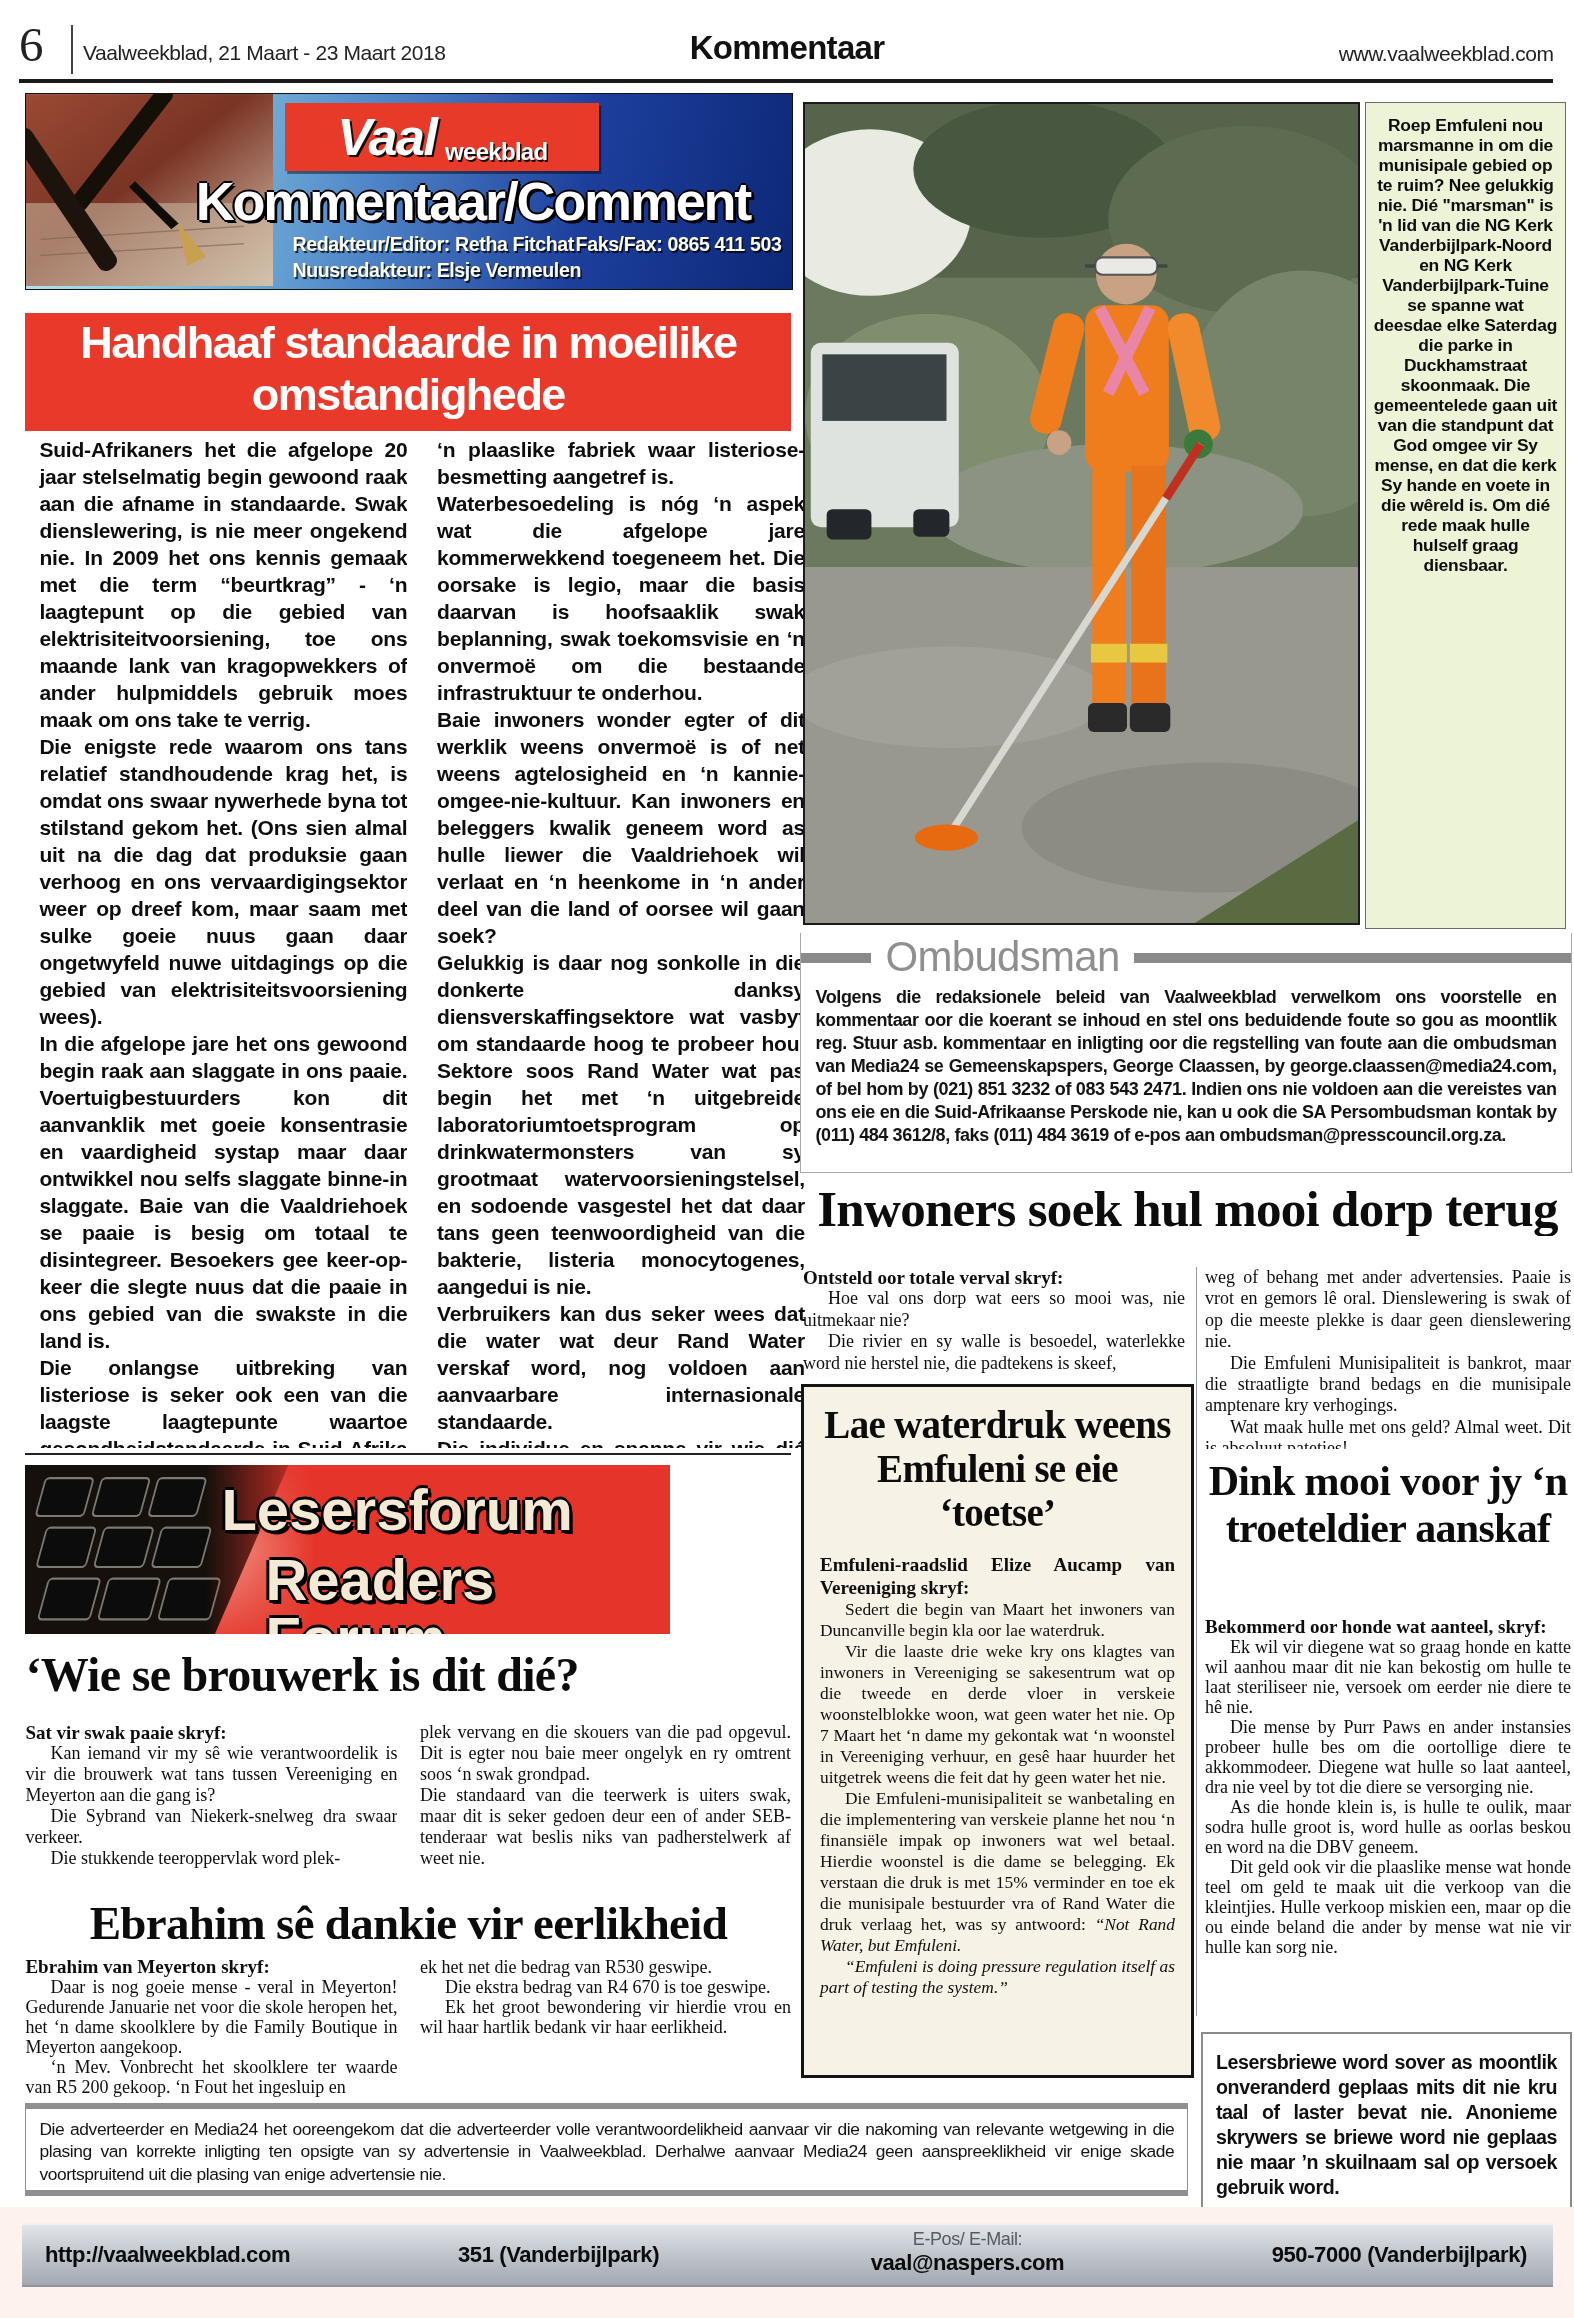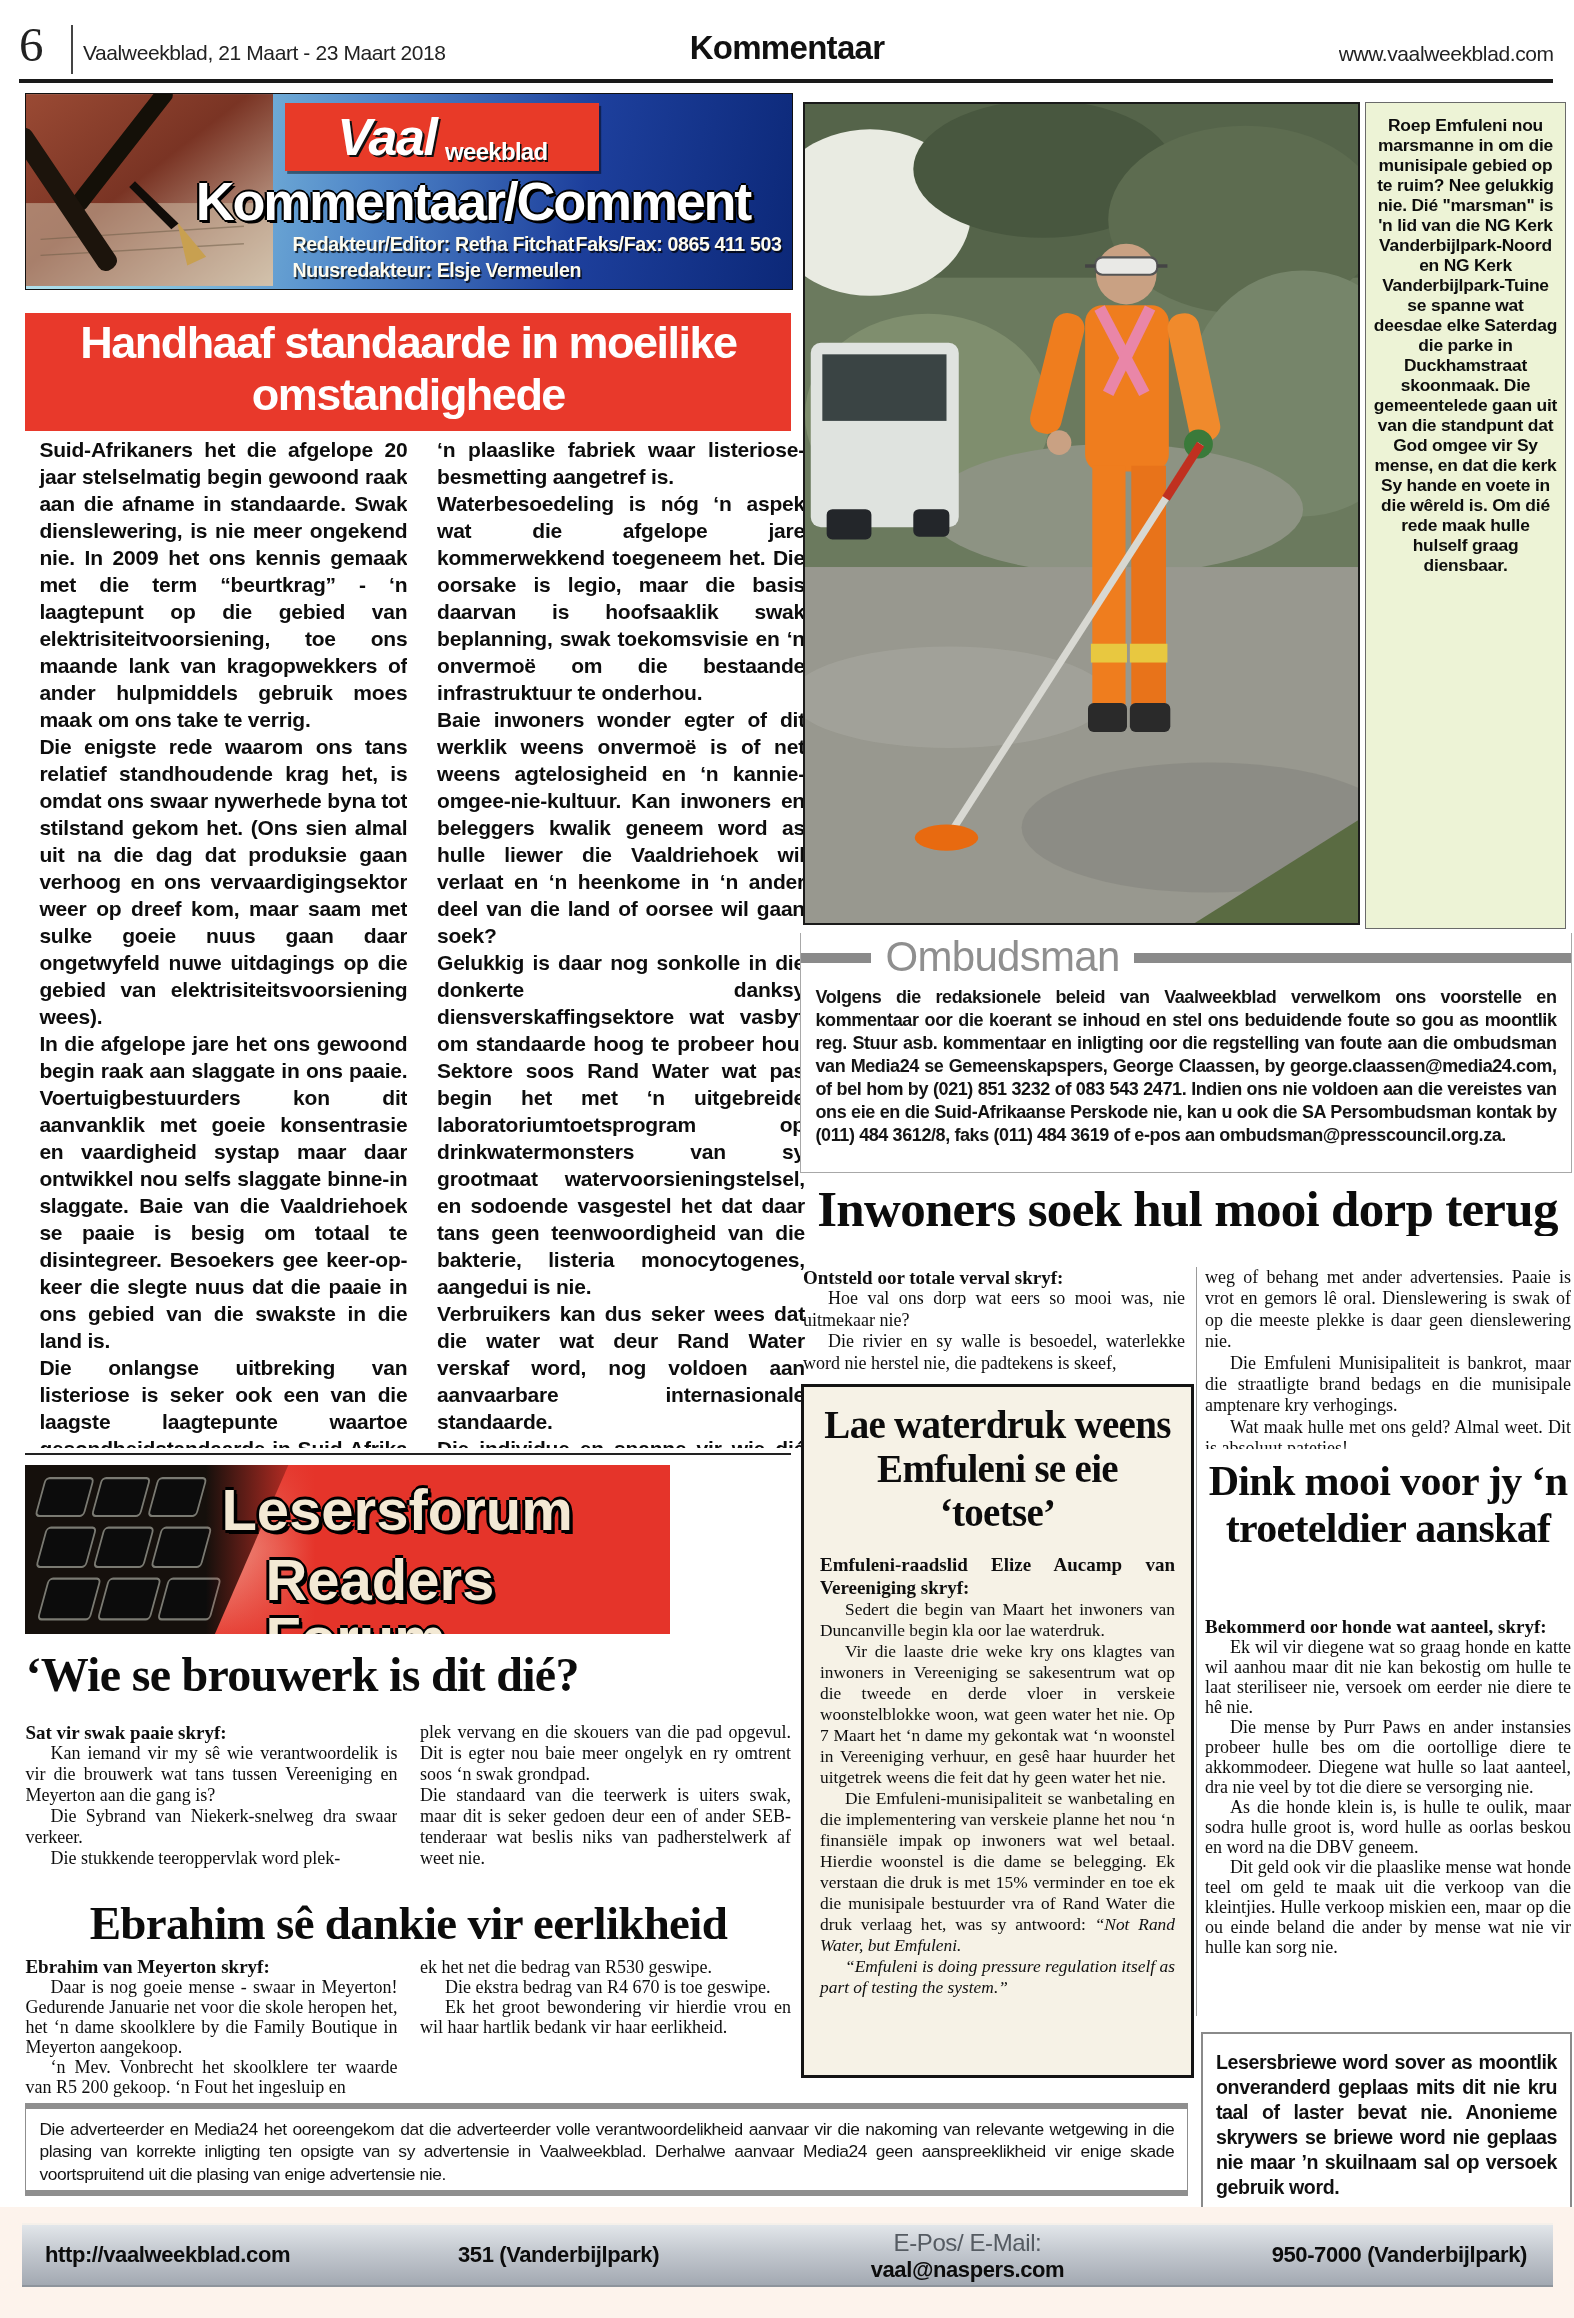--- a/index.html
+++ b/index.html
@@ -106,21 +106,21 @@
   
   .disclaimer{left:25.4px;top:2103px;width:1163px;height:93px;border:1.5px solid #8f8f8f;border-top:6.5px solid #8f8f8f;border-bottom:6.5px solid #8f8f8f;box-sizing:border-box;padding:8.7px 13px;font-size:17.4px;line-height:22.5px;letter-spacing:-0.4px;text-align:justify;color:#141414;}
 
   
   .footer-glow{left:0px;top:2207px;width:1574px;height:112px;background:#fdf3ec;}
   .footer{left:22px;top:2223px;width:1531px;height:60px;background:linear-gradient(#e2e6ea 0%,#c3c8cf 45%,#a3a9b2 100%);border-top:2.2px solid #f5f0ea;border-bottom:2.2px solid #8e949c;}
   .ft-item{position:absolute;font-weight:bold;font-size:22px;color:#0c0c0c;letter-spacing:-0.4px;}
   .ft-url{left:23px;top:17.4px;}
   .ft-dial{left:436px;top:17.4px;}
   .ft-email-block{left:749px;top:4.4px;width:393px;text-align:center;}
-  .ft-email-label{font-weight:normal;font-size:24px;color:#555b62;}
+  .ft-email-label{font-weight:normal;font-size:18px;color:#555b62;}
   .ft-email{font-weight:bold;font-size:22px;color:#0c0c0c;}
   .ft-phone{right:26px;top:17.4px;}
 </style>
 </head>
 <body>
 
 <div id="page">
 
   <div class="abs hdr-num">6</div>
   <div class="abs hdr-vline"></div>
@@ -315,21 +315,21 @@
     <p class="ind">Die stukkende teeroppervlak word plek-</p>
   </div>
   <div class="abs serif brw-col brw-col2">
     <p>plek vervang en die skouers van die pad opgevul. Dit is egter nou baie meer ongelyk en ry omtrent soos ‘n swak grondpad.</p>
     <p>Die standaard van die teerwerk is uiters swak, maar dit is seker gedoen deur een of ander SEB-tenderaar wat beslis niks van padherstelwerk af weet nie.</p>
   </div>
 
   <div class="abs headline ebr-headline">Ebrahim sê dankie vir eerlikheid</div>
   <div class="abs serif ebr-col ebr-col1">
     <p class="leadin ebr-lead">Ebrahim van Meyerton skryf:</p>
-    <p class="ind">Daar is nog goeie mense - swaar in Meyerton! Gedurende Januarie net voor die skole heropen het, het ‘n dame skoolklere by die Family Boutique in Meyerton aangekoop.</p>
+    <p class="ind">Daar is nog goeie mense - veral in Meyerton! Gedurende Januarie net voor die skole heropen het, het ‘n dame skoolklere by die Family Boutique in Meyerton aangekoop.</p>
     <p class="ind">‘n Mev. Vonbrecht het skoolklere ter waarde van R5 200 gekoop. ‘n Fout het ingesluip en</p>
   </div>
   <div class="abs serif ebr-col ebr-col2">
     <p>ek het net die bedrag van R530 geswipe.</p>
     <p class="ind">Die ekstra bedrag van R4 670 is toe geswipe.</p>
     <p class="ind">Ek het groot bewondering vir hierdie vrou en wil haar hartlik bedank vir haar eerlikheid.</p>
   </div>
 
   <div class="abs disclaimer">Die adverteerder en Media24 het ooreengekom dat die adverteerder volle verantwoordelikheid aanvaar vir die nakoming van relevante wetgewing in die plasing van korrekte inligting ten opsigte  van sy advertensie in Vaalweekblad. Derhalwe aanvaar Media24 geen aanspreeklikheid vir enige skade voortspruitend uit die plasing van enige advertensie nie.</div>
 

